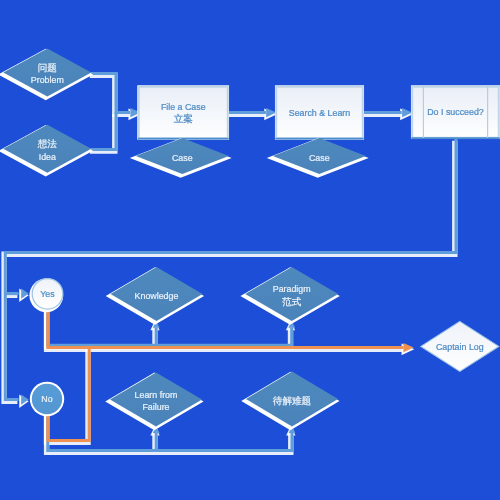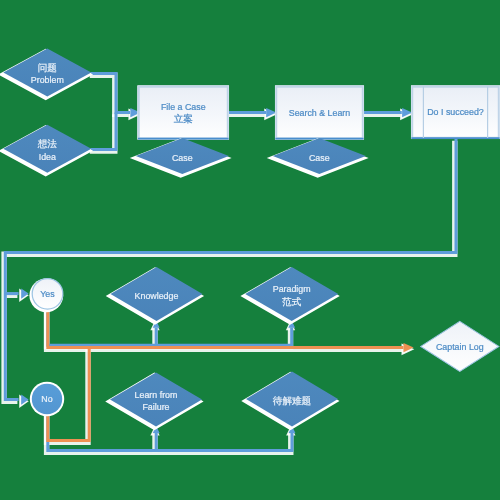--- a/index.html
+++ b/index.html
@@ -1,17 +1,17 @@
 <!DOCTYPE html>
 <html><head>
 <meta charset="utf-8">
 <title>Flowchart</title>
 <style>
   html,body{margin:0;padding:0;width:500px;height:500px;background:#ffffff;overflow:hidden;}
-  #stage{position:relative;width:500px;height:500px;background:#15803d;
+  #stage{position:relative;width:500px;height:500px;background:#1d4ed8;
          font-family:"Liberation Sans",sans-serif;}
   #chart{position:absolute;left:0;top:0;width:500px;height:500px;display:block;}
   #labels{position:absolute;left:0;top:0;width:500px;height:500px;}
 </style>
 </head>
 <body>
 
 <div id="stage">
 <svg id="chart" viewBox="0 0 500 500" xmlns="http://www.w3.org/2000/svg">
   <defs>

